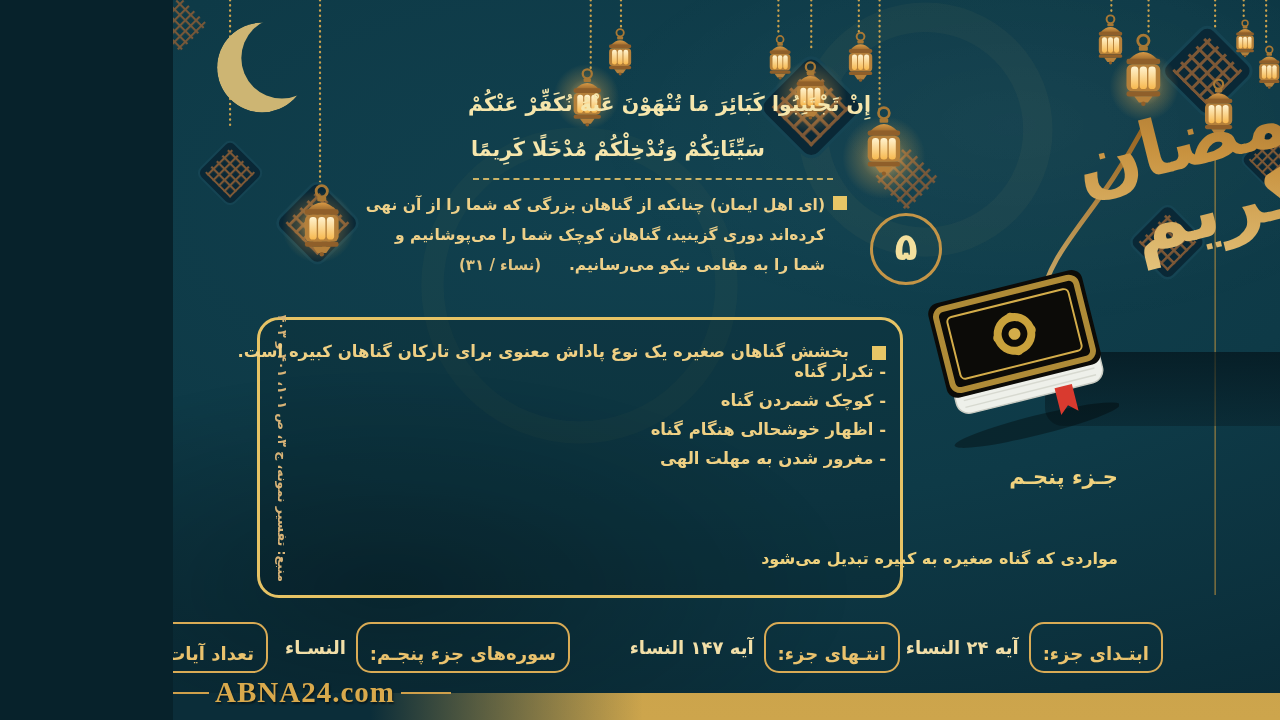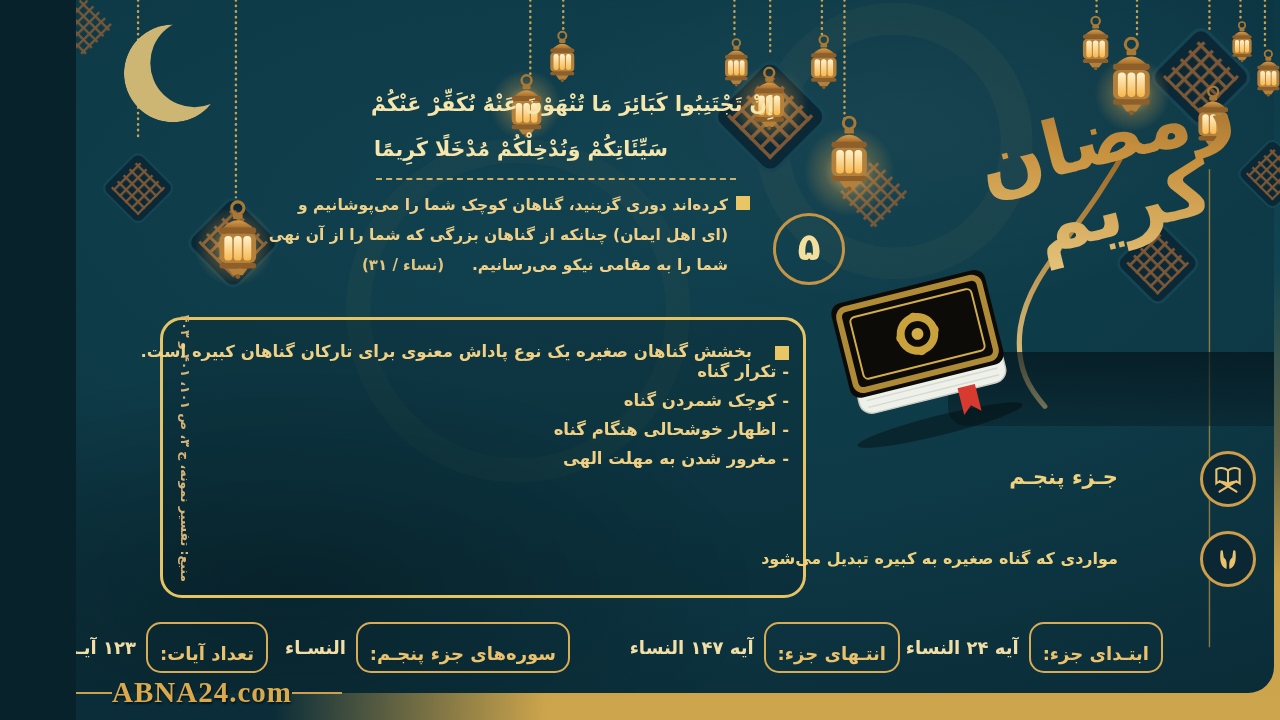--- a/index.html
+++ b/index.html
@@ -1,19 +1,19 @@
 <!DOCTYPE html>
 <html lang="fa" dir="rtl"><head>
 <meta charset="utf-8">
 <style>
   * { margin:0; padding:0; box-sizing:border-box; }
   html,body { background:#07222b; }
   body { font-family:"DejaVu Sans", sans-serif; }
   .stage{
-    position:relative; width:1204px; height:720px; overflow:hidden;
+    position:relative; width:1107px; height:720px; overflow:hidden;
     background:linear-gradient(180deg,#0d3845 0%,#104452 38%,#5e6247 62%,#c9a14a 80%,#cda54c 100%);
   }
   .bottom-left-fade{
     position:absolute; left:0; bottom:0; width:470px; height:30px; z-index:0;
     background:linear-gradient(90deg,#0b2d39 0%,#0b2d39 42%,rgba(11,45,57,0) 100%);
   }
   .main-panel{
     position:absolute; left:0; top:0; width:1198px; height:693px; z-index:1;
     border-radius:0 0 26px 0;
     background:radial-gradient(115% 90% at 42% 30%, #11414f 0%, #0e3a47 48%, #0b2f3b 82%, #0a2a35 100%);
@@ -85,21 +85,21 @@
 
   
   .field{ position:absolute; top:622px; z-index:4; display:flex; direction:rtl;
     align-items:center; gap:10px; }
   .field-label{ border:2.5px solid #d9ab55; border-radius:15px; padding:19px 12px 7px;
     color:#eac26d; font-weight:bold; font-size:18px; white-space:nowrap; }
   .field-value{ color:#f2dfa8; font-weight:bold; font-size:18px; white-space:nowrap; }
   .field-1{ right:117px; } .field-2{ right:380px; } .field-3{ right:710px; } .field-4{ right:1012px; }
 
   
-  .brand{ position:absolute; left:0; top:676px; z-index:5; display:flex; align-items:center; }
+  .brand{ position:absolute; left:0; top:676px; z-index:5; display:flex; align-items:center; gap:6px; }
   .brand-line{ height:2px; background:#cfa04b; }
   .brand-line.l{ width:50px; } .brand-line.r{ width:36px; }
   .brand-text{ font-family:"Liberation Serif", serif; font-weight:bold; font-size:29px;
     color:#d9a94c; letter-spacing:1px; text-shadow:1px 2px 2px rgba(0,0,0,.5); }
 </style>
 </head>
 <body>
 
 <div class="stage">
   <div class="bottom-left-fade"></div>
@@ -210,22 +210,22 @@
   </svg>
 
   <div class="verse">
     <div>إِنْ تَجْتَنِبُوا كَبَائِرَ مَا تُنْهَوْنَ عَنْهُ نُكَفِّرْ عَنْكُمْ</div>
     <div>سَيِّئَاتِكُمْ وَنُدْخِلْكُمْ مُدْخَلًا كَرِيمًا</div>
   </div>
   <div class="verse-divider"></div>
 
   <div class="translation">
     <span class="t-bullet"></span>
+    <div class="t-line">(ای اهل ایمان) چنانکه از گناهان بزرگی که شما را از آن نهی</div>
     <div class="t-line">کرده‌اند دوری گزینید، گناهان کوچک شما را می‌پوشانیم و</div>
-    <div class="t-line">(ای اهل ایمان) چنانکه از گناهان بزرگی که شما را از آن نهی</div>
     <div class="t-last">
       <span class="t-line">شما را به مقامی نیکو می‌رسانیم.</span>
       <span class="t-ref">(نساء / ۳۱)</span>
     </div>
   </div>
 
   <div class="num-badge">۵</div>
 
   <div class="note-box">
     <div class="note-source">منبع: تفسیر نمونه، ج ۳، ص ۱۰۱، ۴۰۱ و ۴۰۳</div>

